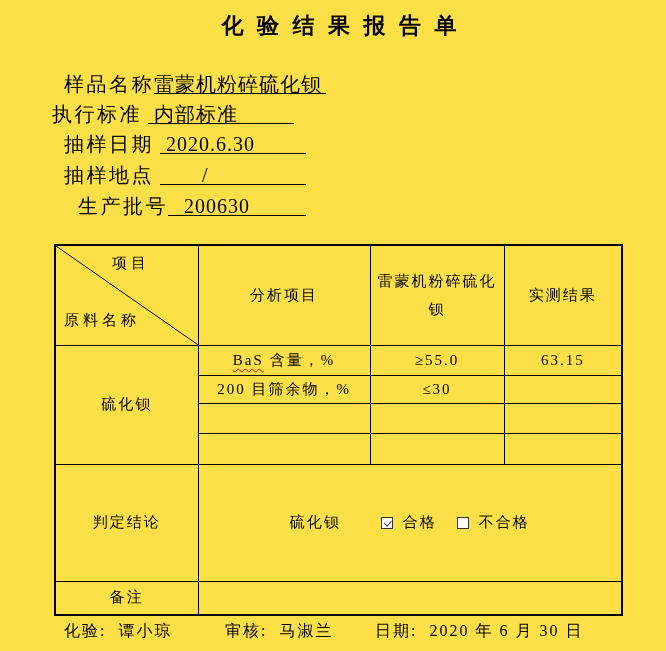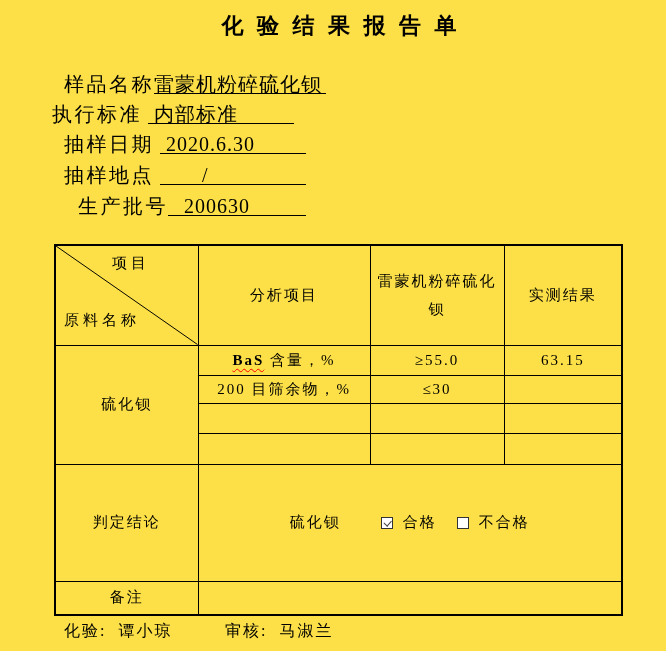--- a/index.html
+++ b/index.html
@@ -42,21 +42,21 @@
   tr.h-r4{height:31px}
   tr.h-concl{height:117px}
   tr.h-remark{height:34px}
 
   td.corner{position:relative;}
   td.corner svg{position:absolute;left:0;top:0;width:100%;height:100%;display:block;}
   .corner-tr{position:absolute;top:8px;left:56px;letter-spacing:4px;}
   .corner-bl{position:absolute;top:65px;left:8px;letter-spacing:4px;}
   .wrapcell{line-height:28px;}
   .bold{font-weight:normal;}
-  .spellerr{text-decoration:red wavy underline;text-decoration-thickness:1px;text-underline-offset:3px;font-weight:bold;}
+  .spellerr{text-decoration:red wavy underline;text-decoration-thickness:1px;text-underline-offset:3px;}
 
   
   .concl{display:flex;align-items:center;justify-content:center;}
   .concl .mat{margin-right:40px;}
   .cb-group{display:inline-flex;align-items:center;gap:7px;}
   .cb-group.pass{margin-right:20px;}
   .cb{display:inline-block;width:12px;height:12px;border:1px solid #333;position:relative;
       margin-right:3px;box-sizing:border-box;background:#fff;flex:0 0 auto;}
   .cb .tick{position:absolute;left:2px;top:2px;width:6px;height:3.5px;
             border-left:1px solid #444;border-bottom:1px solid #444;
@@ -171,15 +171,18 @@
     </tbody>
   </table>
 
   <div class="footer">
     <span class="sig" id="ft-tester">
       <span>化验:</span><span class="name">谭小琼</span>
     </span>
     <span class="sig" id="ft-reviewer">
       <span>审核:</span><span class="name">马淑兰</span>
     </span>
+    <span class="sig" id="ft-date">
+      <span>日期:</span><span class="name">2020 年 6 月 30 日</span>
+    </span>
   </div>
 
 </div>
 
 </body></html>

